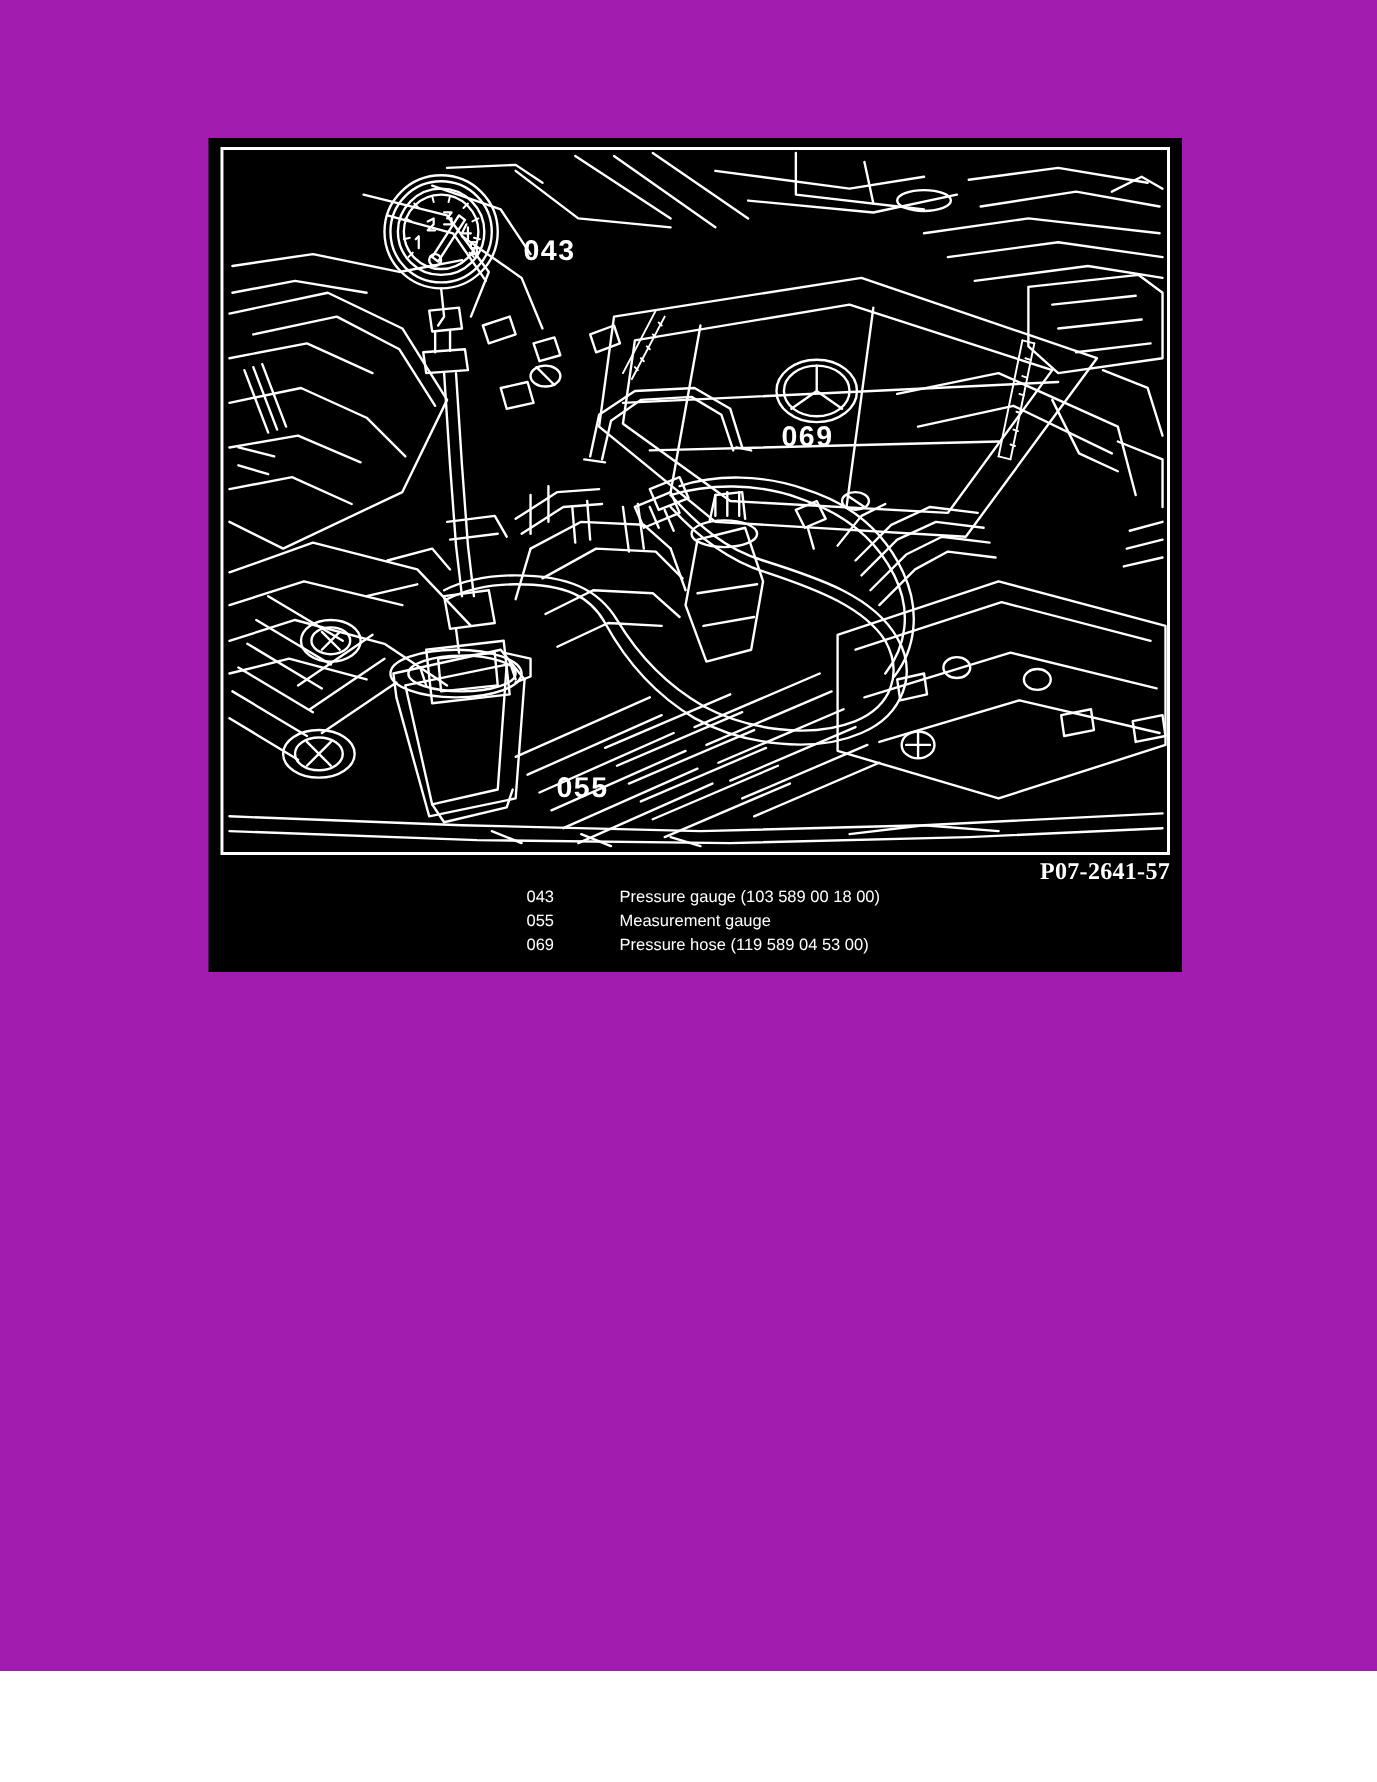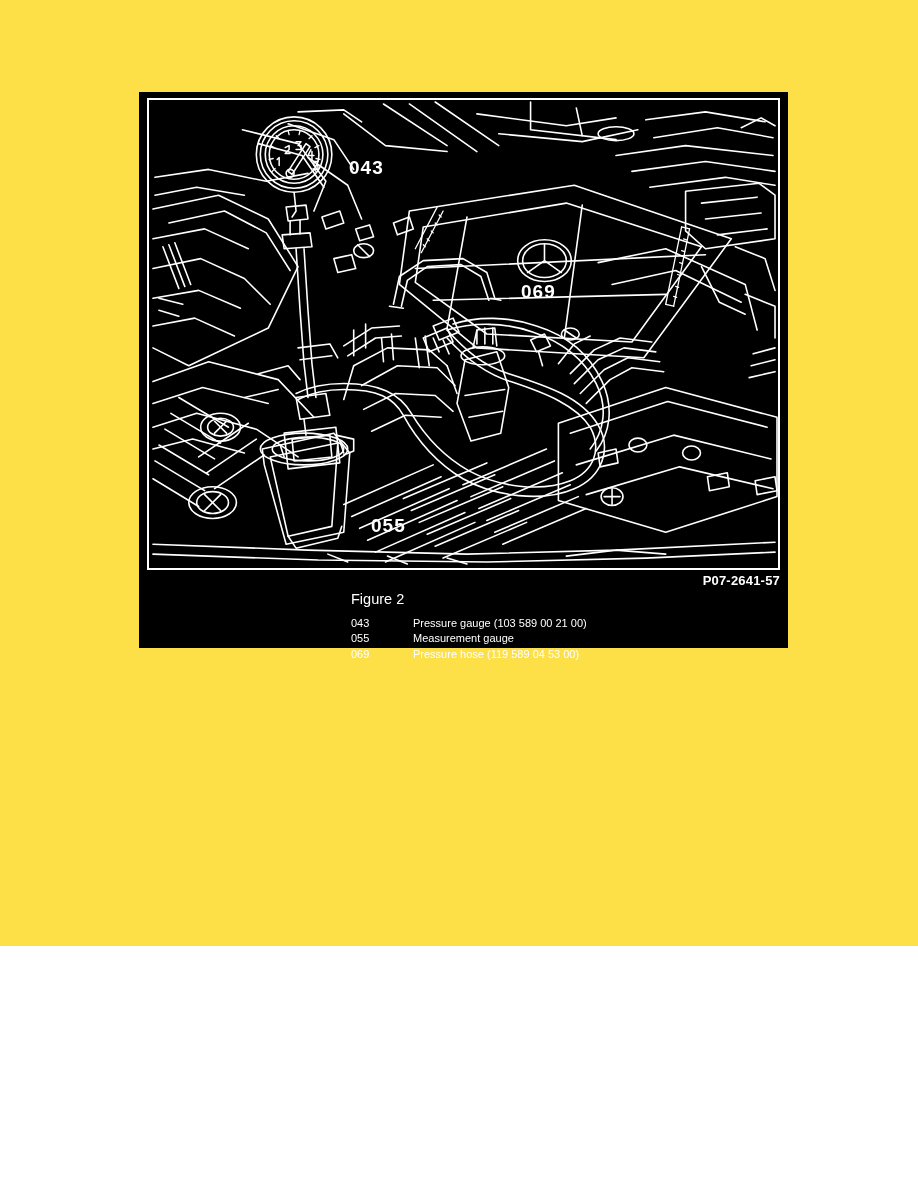--- a/index.html
+++ b/index.html
@@ -12,22 +12,22 @@
     height: 1188px;
     position: relative;
     font-family: "Liberation Sans", sans-serif;
     overflow: hidden;
   }
 
   
   #page {
     position: absolute;
     left: 0; top: 0;
-    width: 918px; height: 946px;
-    background: #fde047;
+    width: 918px; height: 1114px;
+    background: #a21caf;
   }
 
   #figure-block {
     position: absolute;
     left: 139px;
     top: 92px;
     width: 649px;
     height: 556px;
     background: #000000;
   }
@@ -67,23 +67,23 @@
   #callout-043 { left: 200px; top: 58px; }
   #callout-069 { left: 372px; top: 182px; }
   #callout-055 { left: 222px; top: 416px; }
 
   
   #reference-code {
     position: absolute;
     right: 8px;
     top: 481px;
     color: #ffffff;
-    font-family: Liberation Sans, sans-serif;
+    font-family: Liberation Serif, serif;
     font-weight: bold;
-    font-size: 13px;
+    font-size: 16px;
     letter-spacing: 0.2px;
     white-space: nowrap;
   }
 
   
   #caption {
     position: absolute;
     left: 212px;
     top: 500px;
     width: 420px;
@@ -354,25 +354,24 @@
       </svg>
 
       <div class="callout" id="callout-043">043</div>
       <div class="callout" id="callout-069">069</div>
       <div class="callout" id="callout-055">055</div>
     </div>
 
     <div id="reference-code">P07-2641-57</div>
 
     <div id="caption">
-      <div id="caption-title">Figure 2</div>
 
       <div class="legend-row">
         <span class="legend-key">043</span>
-        <span class="legend-desc">Pressure gauge (103 589 00 21 00)</span>
+        <span class="legend-desc">Pressure gauge (103 589 00 18 00)</span>
       </div>
 
       <div class="legend-row">
         <span class="legend-key">055</span>
         <span class="legend-desc">Measurement gauge</span>
       </div>
 
       <div class="legend-row">
         <span class="legend-key">069</span>
         <span class="legend-desc">Pressure hose (119 589 04 53 00)</span>

